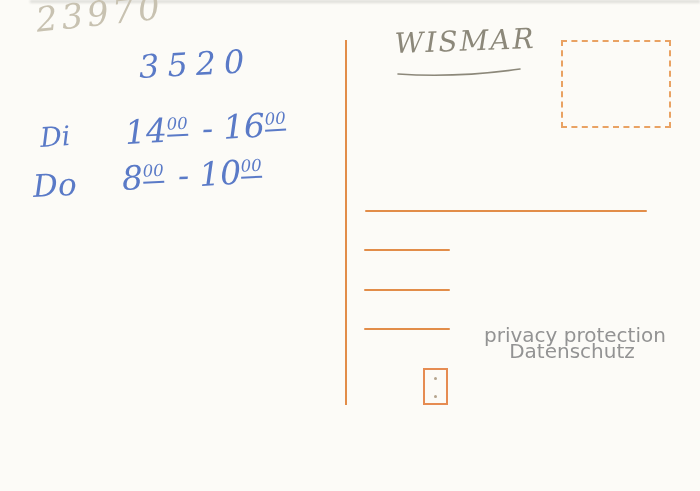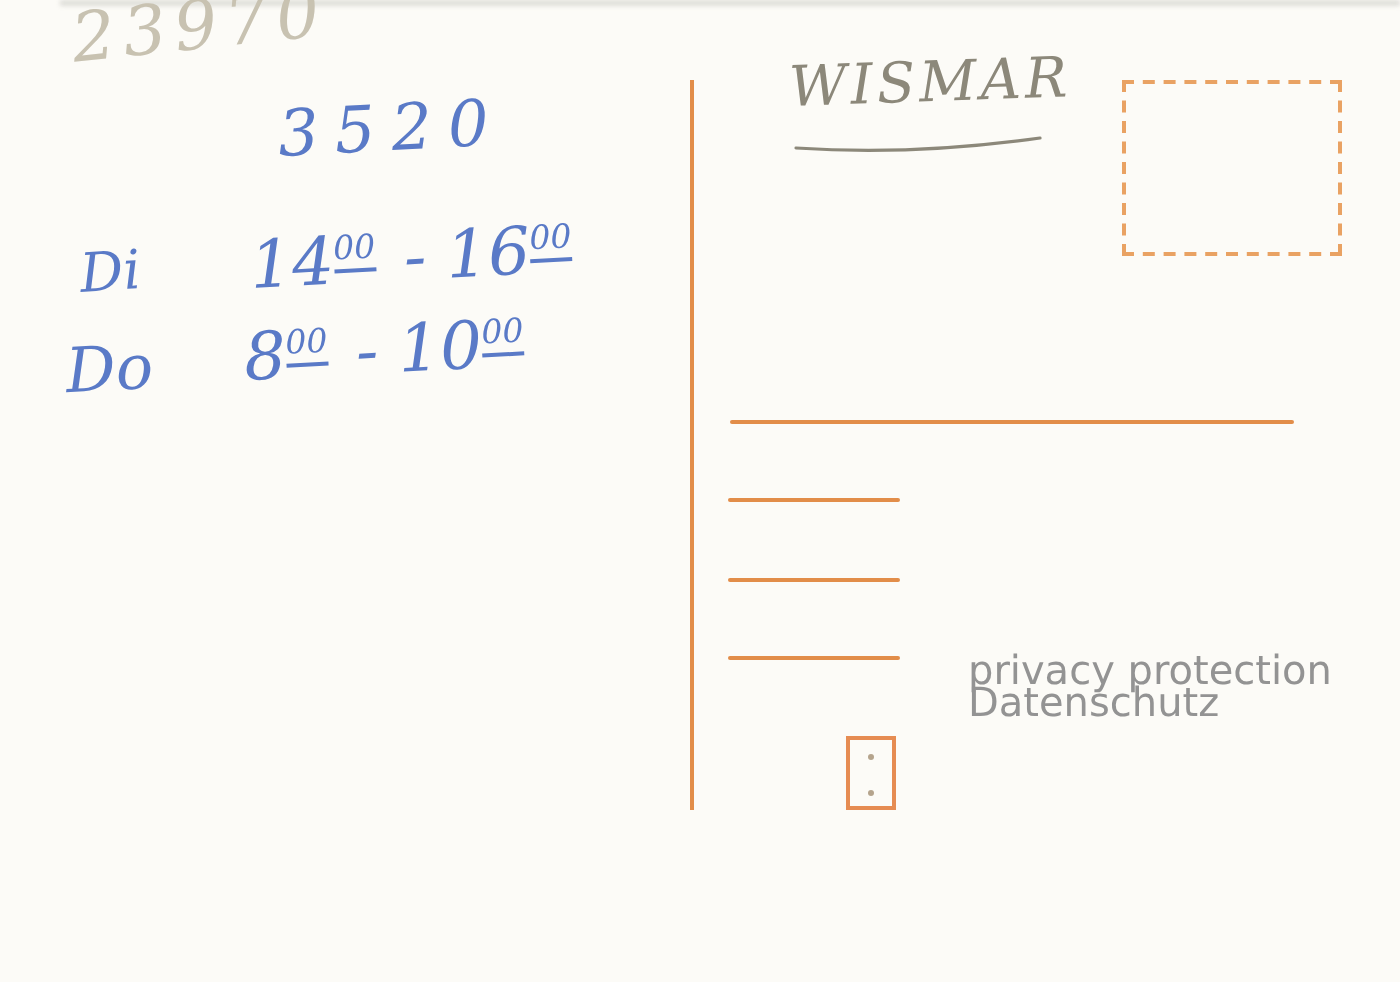--- a/index.html
+++ b/index.html
@@ -74,20 +74,21 @@
   }
   .code-box .dot {
     position:absolute; left:9px; width:3px; height:3px;
     background:#b5a48d; border-radius:50%;
   }
   .code-box .dot.d1 { top:7px; }
   .code-box .dot.d2 { top:25px; }
   
   .watermark {
     position:absolute; left:484px; top:327px; width:176px;
+    text-align:center;
     font-family:"DejaVu Sans", sans-serif;
     font-size:20px; line-height:0.80;
     color:#939393;
     white-space:nowrap;
   }
 </style>
 </head>
 <body>
 
 <div class="postcard">

